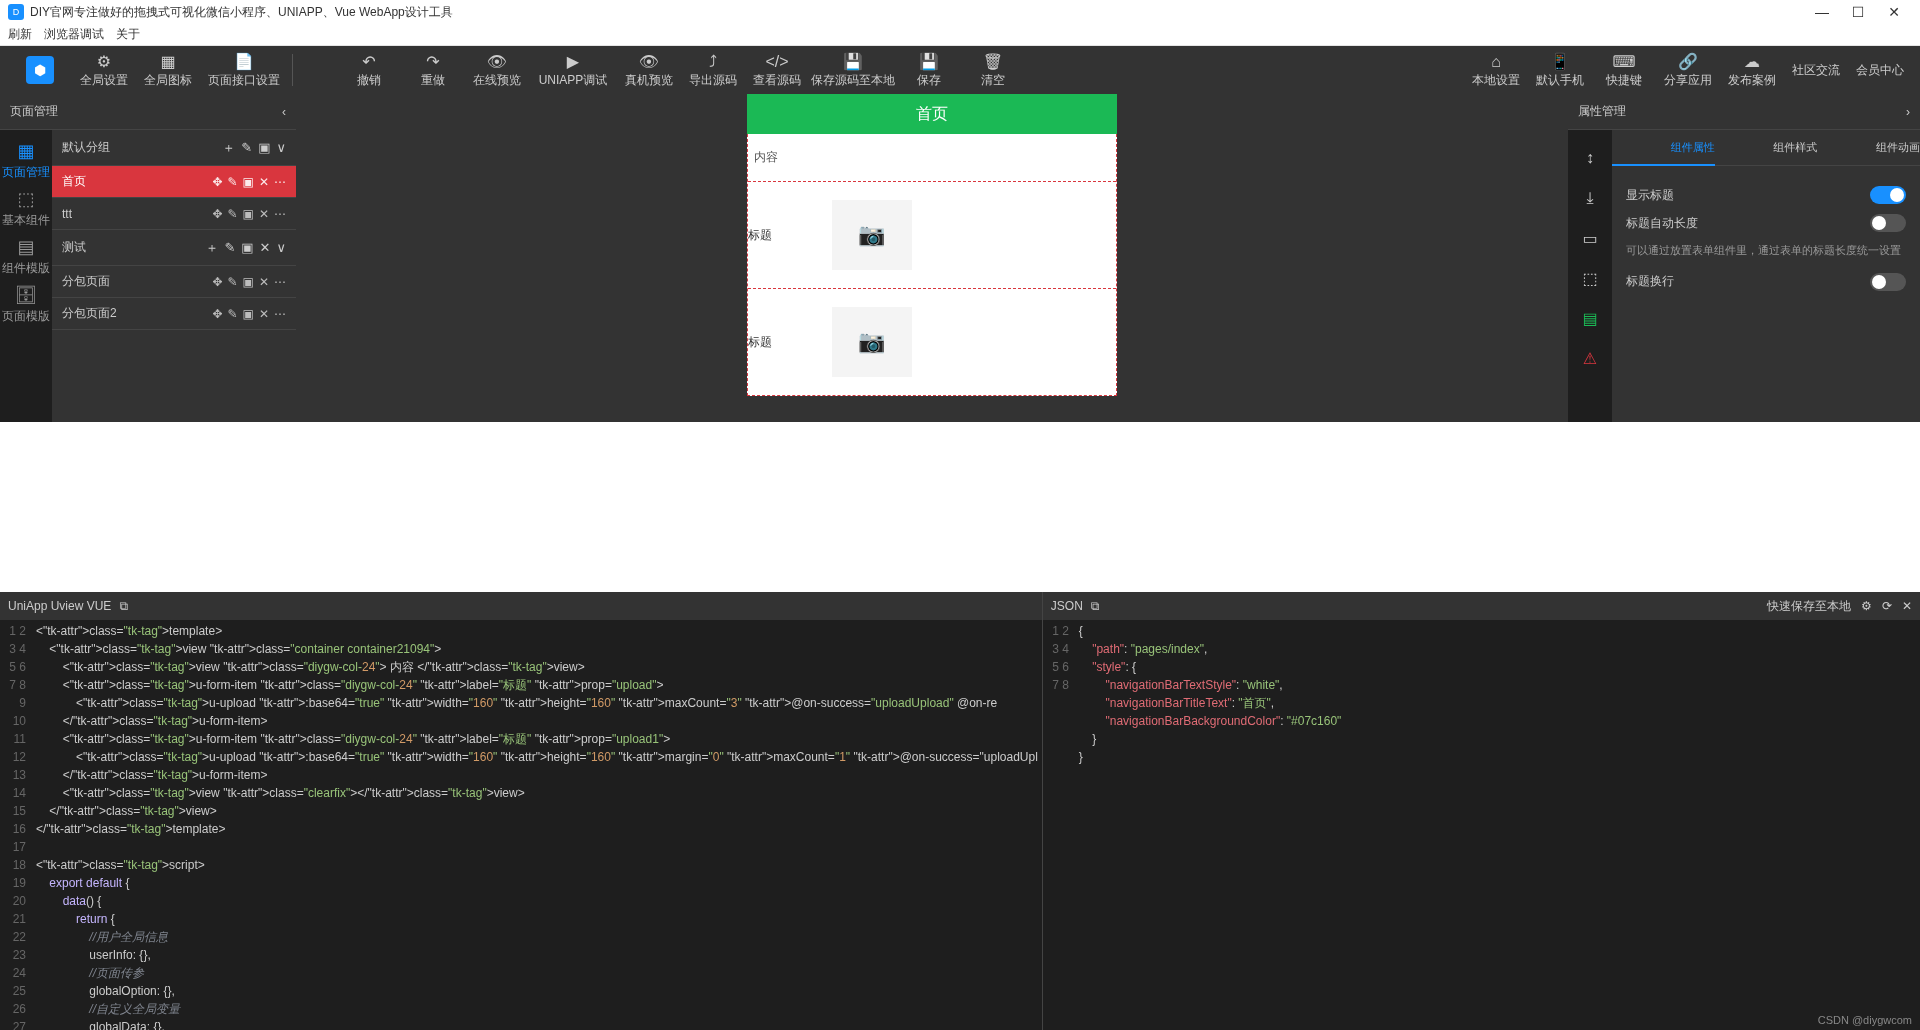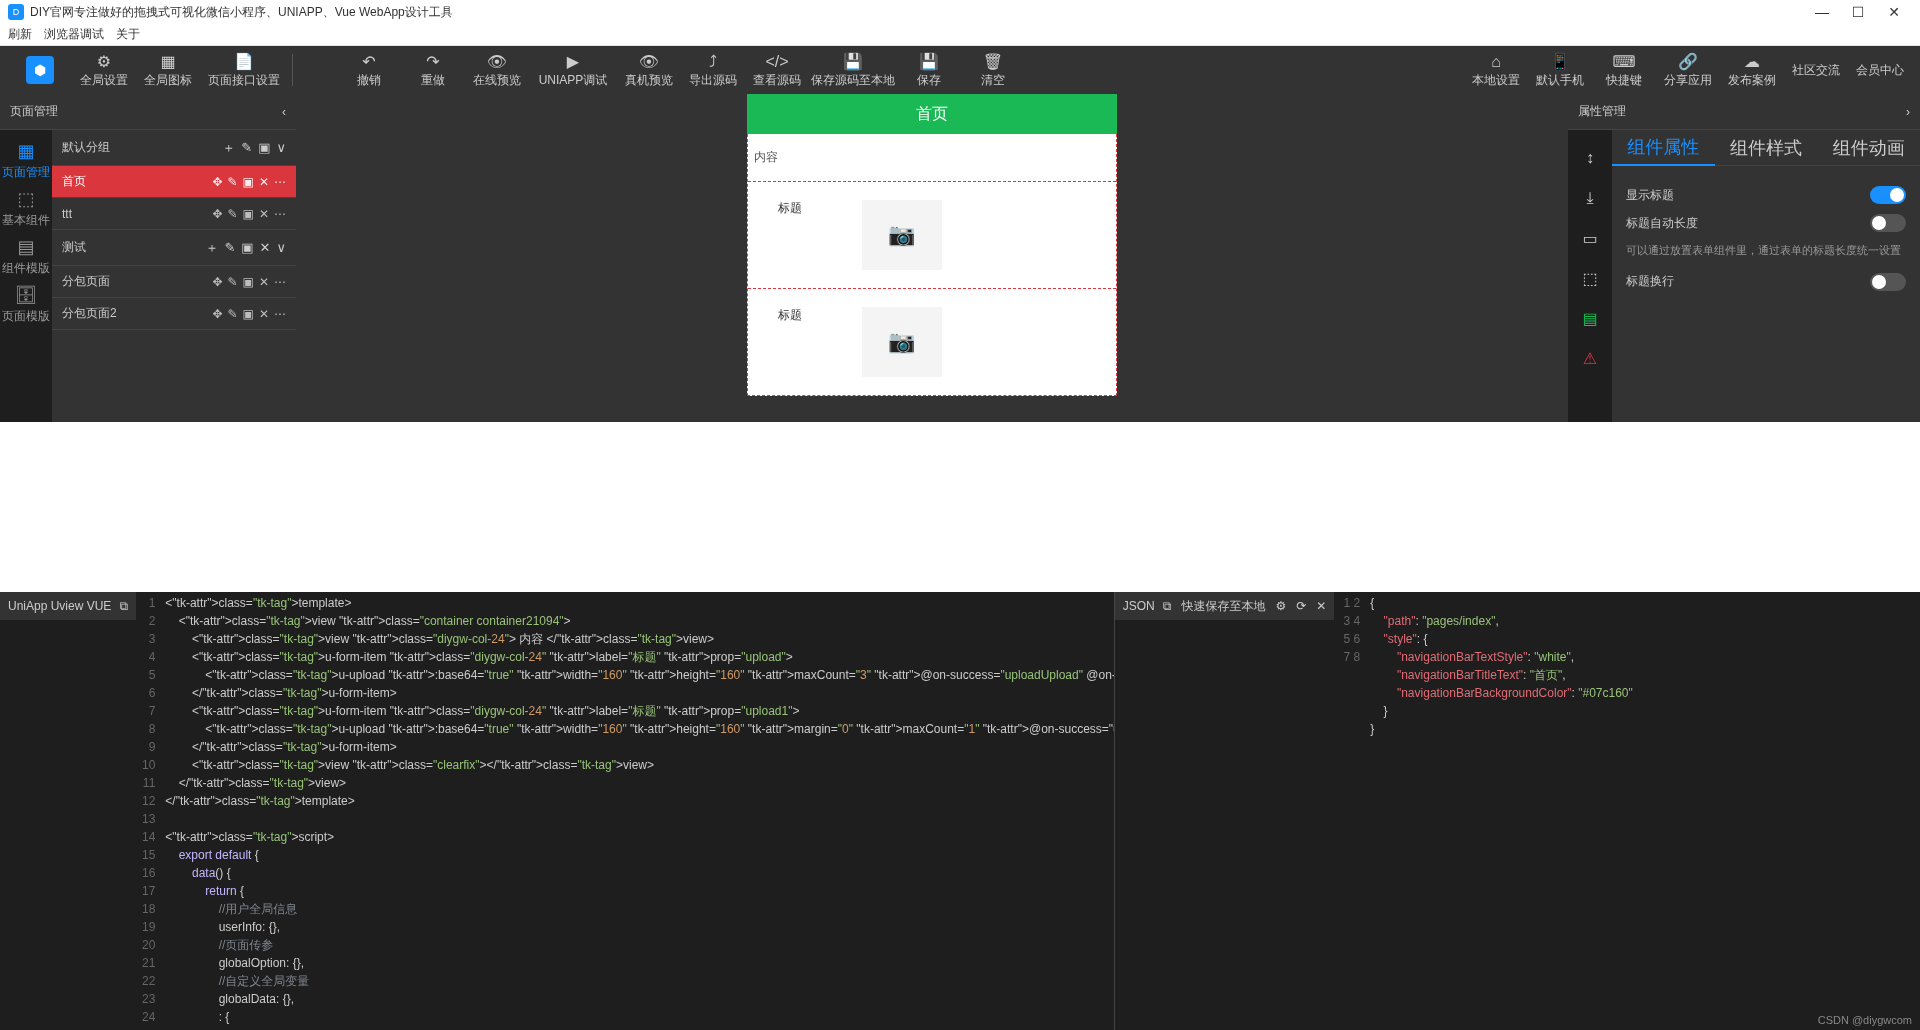--- a/index.html
+++ b/index.html
@@ -31,51 +31,51 @@
 .pagetree .grp .act{margin-left:6px;cursor:pointer;font-size:13px}
 .pagetree .pg{height:32px;display:flex;align-items:center;padding:0 10px;border-bottom:1px solid #444;cursor:pointer}
 .pagetree .pg.sel{background:#d9363e;color:#fff}
 .pagetree .pg .name{flex:1}
 .pagetree .pg .act{margin-left:5px;font-size:12px;opacity:.9}
 .center{flex:1;background:#333;position:relative}
 .phone{position:absolute;left:50%;top:0;transform:translateX(-50%);width:370px;background:#fff}
 .phone .phead{height:40px;background:#1bb955;color:#fff;display:flex;align-items:center;justify-content:center;font-size:16px}
 .phone .content{border:1px dashed #d9363e;border-top:none}
 .phone .clabel{padding:15px 6px;font-size:12px;color:#555;border-bottom:1px dashed #d9363e}
-.phone .row{display:flex;align-items:flex-start;padding:18px 30px;border-bottom:1px dashed #d9363e}
+.phone .row{display:flex;align-items:center;padding:18px 0;border-bottom:1px dashed #d9363e}
 .phone .row:last-child{border-bottom:none}
 .phone .row .lbl{width:56px;color:#333}
 .phone .row .up{width:80px;height:70px;background:#f4f4f4;display:flex;align-items:center;justify-content:center;color:#ccc;font-size:22px;margin-left:28px}
 .rightcol{width:352px;background:#333;display:flex;flex-direction:column;color:#ccc}
 .rightcol .head{height:36px;display:flex;align-items:center;padding:0 10px;border-bottom:1px solid #444}
 .rightcol .head .ttl{flex:1}
 .rightcol .body2{flex:1;display:flex;min-height:0}
 .righticons{width:44px;background:#1e1e1e;display:flex;flex-direction:column;align-items:center;padding-top:8px}
 .righticons .ri{width:44px;height:40px;display:flex;align-items:center;justify-content:center;cursor:pointer;color:#ccc;font-size:16px}
 .rightprop{flex:1;display:flex;flex-direction:column}
 .proptabs{height:36px;display:flex;align-items:center;border-bottom:1px solid #444}
-.proptabs .pt{flex:1;text-align:center;cursor:pointer;color:#ccc;font-size:18px}
+.proptabs .pt{flex:1;text-align:right;cursor:pointer;color:#ccc;font-size:11px}
 .proptabs .pt.active{color:#1890ff;border-bottom:2px solid #1890ff;height:36px;line-height:34px}
 .propbody{flex:1;padding:10px 14px;overflow:auto}
 .proprow{display:flex;align-items:center;margin:10px 0}
 .proprow .pl{flex:1;font-size:12px}
 .switch{width:36px;height:18px;border-radius:9px;background:#555;position:relative;cursor:pointer}
 .switch.on{background:#1890ff}
 .switch .knob{width:14px;height:14px;border-radius:50%;background:#fff;position:absolute;top:2px;left:2px}
 .switch.on .knob{left:20px}
 .propnote{font-size:11px;color:#999;margin:6px 4px 14px 0;line-height:1.5}
 .bottom{position:absolute;left:0;right:0;bottom:0;height:438px;display:flex;background:#1e1e1e;color:#ccc}
-.codepane{flex:1;display:flex;border-right:1px solid #444}
+.codepane{flex:1;display:flex;flex-direction:column;border-right:1px solid #444}
 .codepane:last-child{border-right:none}
 .codehead{height:28px;display:flex;align-items:center;padding:0 8px;background:#333;font-size:12px}
 .codehead .flex{flex:1}
 .codehead .hbtn{margin-left:10px;cursor:pointer}
 .codebody{flex:1;display:flex;overflow:auto;font-family:Consolas,Monaco,monospace;font-size:12px;line-height:18px}
 .gutter{width:32px;text-align:right;padding:2px 6px;color:#666;background:#1e1e1e}
-.codetxt{flex:1;padding:2px 4px;white-space:pre;color:#ccc}.tk-str{color:#98c379}.tk-cmt{color:#7f848e;}.tk-key{color:#e06c75}.tk-kw{color:#c4b5fd}.tk-num{color:#d19a66}
+.codetxt{flex:1;padding:2px 4px;white-space:pre;color:#ccc}.tk-str{color:#98c379}.tk-cmt{color:#7f848e;font-style:italic}.tk-key{color:#e06c75}.tk-kw{color:#c4b5fd}.tk-num{color:#d19a66}
 .watermark{position:fixed;right:8px;bottom:4px;color:#888;font-size:11px}
 .main{height:328px}
 .workspace{position:relative;height:calc(100vh - 94px)}
 </style>
 </head>
 <body>
 
 <div class="titlebar">
   <div class="logo">D</div>
   <div class="ttl">DIY官网专注做好的拖拽式可视化微信小程序、UNIAPP、Vue WebApp设计工具</div>

